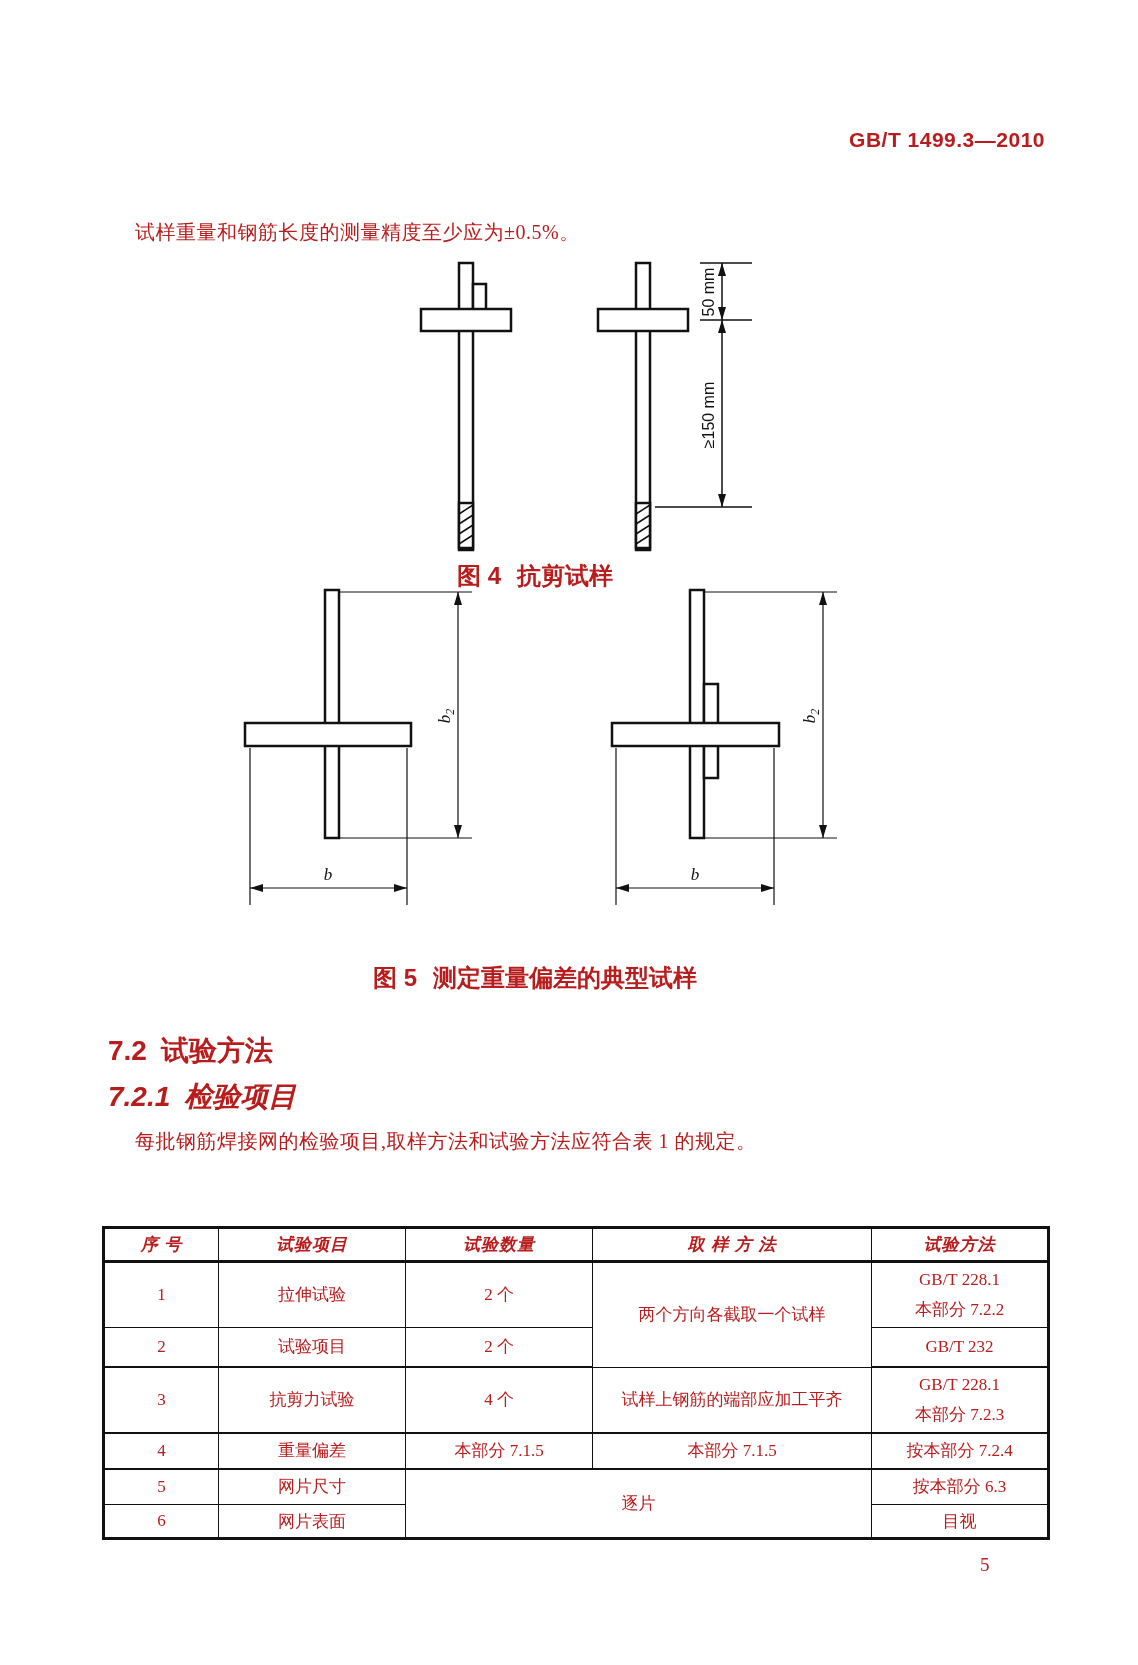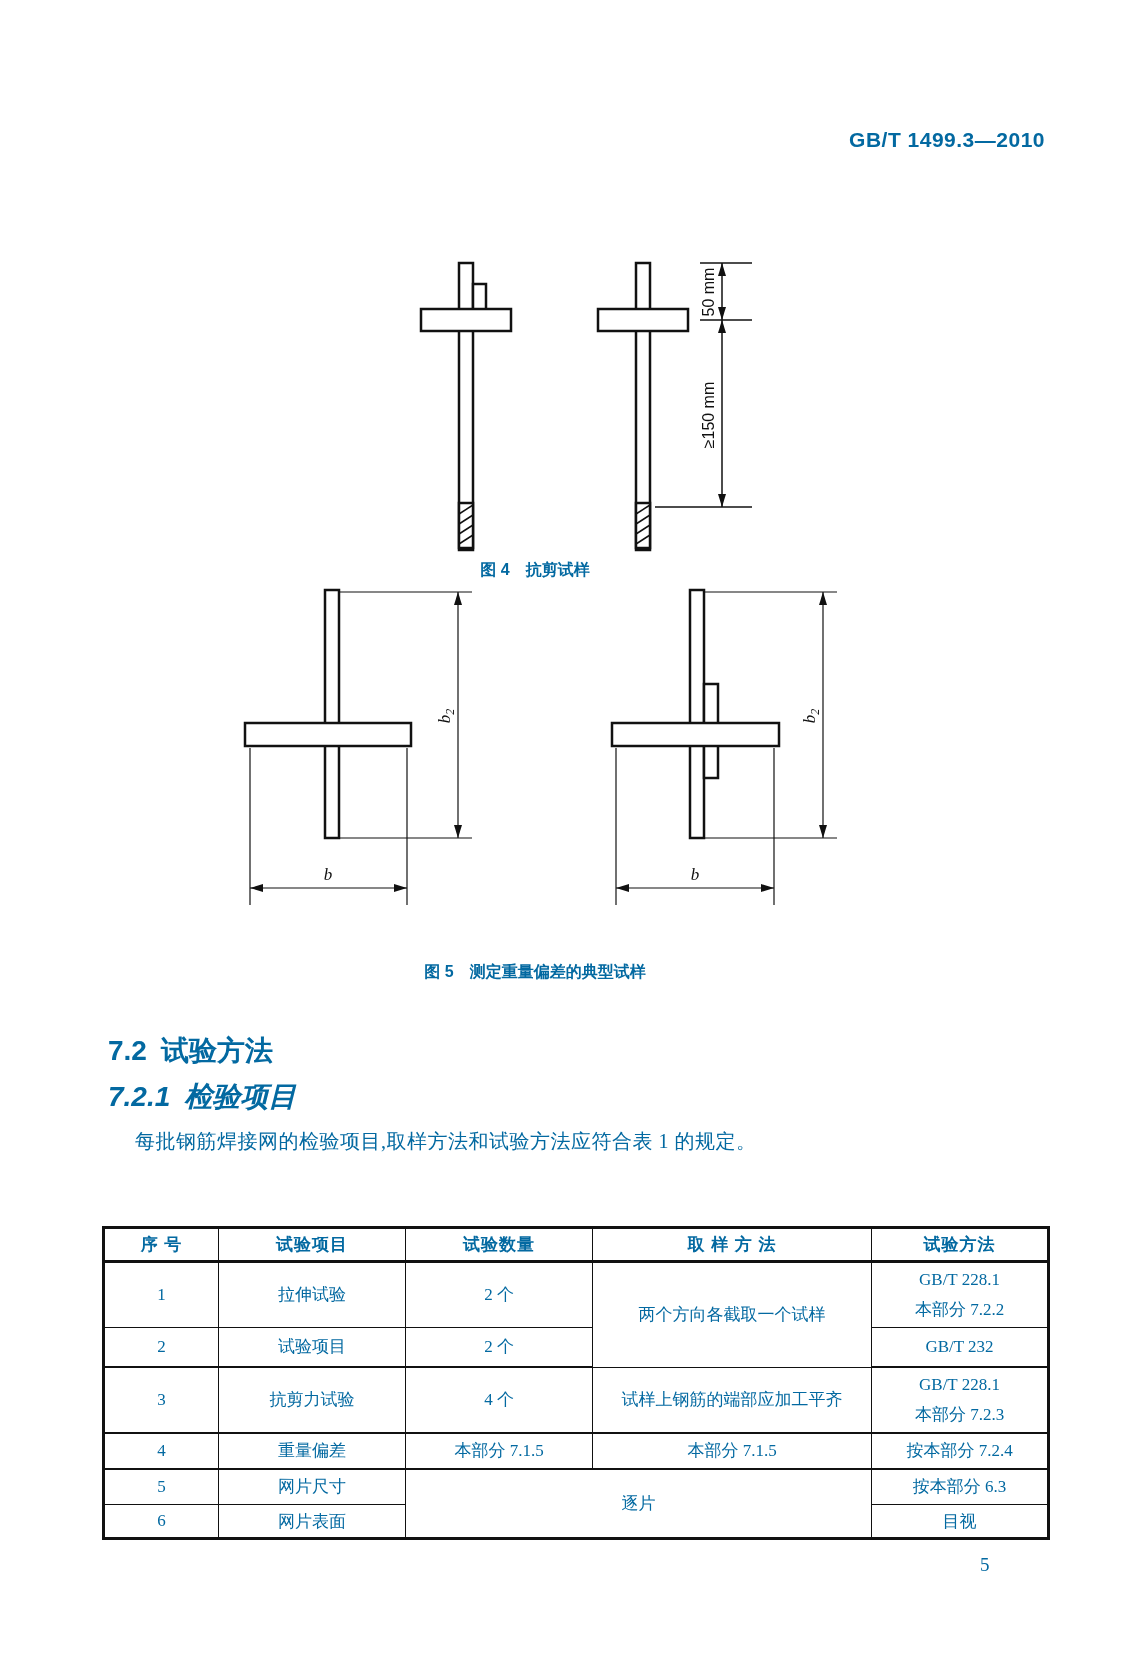--- a/index.html
+++ b/index.html
@@ -1,56 +1,57 @@
 <!DOCTYPE html>
 <html><head>
 <meta charset="utf-8">
 <style>
   html,body{margin:0;padding:0;background:#e8e8e6;}
   .page{
     position:relative;width:1138px;height:1665px;background:#ffffff;
-    font-family:"Liberation Serif",serif;color:#0369a1;overflow:hidden;
+    font-family:"Liberation Serif",serif;color:#b91c1c;overflow:hidden;
   }
   .abs{position:absolute;}
   .sans{font-family:"Liberation Sans",sans-serif;}
   .doc-header{font-weight:bold;font-size:21px;letter-spacing:0.5px;}
   .body-text{font-size:20px;letter-spacing:0.5px;white-space:nowrap;}
-  .fig-caption{font-family:"Liberation Sans",sans-serif;font-weight:bold;font-size:16px;text-align:center;}
+  .fig-caption{font-family:"Liberation Sans",sans-serif;font-weight:bold;font-size:24px;text-align:center;}
   .fig-caption .cap-label{margin-right:16px;}
   .sec-head{font-family:"Liberation Sans",sans-serif;font-weight:bold;font-size:28px;white-space:nowrap;margin-left:8px;}
   .sec-head .sec-num{margin-right:14px;}
   .tbl-title{font-family:"Liberation Sans",sans-serif;font-weight:bold;font-size:19px;text-align:center;}
   .tbl-title .cap-label{margin-right:18px;}
 
   table.spec{border-collapse:collapse;border:3px solid #111;table-layout:fixed;}
   table.spec th,table.spec td{
     border:1px solid #111;text-align:center;vertical-align:middle;
     font-size:17px;padding:2px 4px;overflow:hidden;
   }
   table.spec thead th{
     border-bottom:3px solid #111;font-family:"Liberation Sans",sans-serif;
-    font-weight:bold;font-size:17px;letter-spacing:1px;
+    font-weight:bold;font-size:17px;letter-spacing:1px;font-style:italic;
   }
   table.spec td{font-family:"Liberation Serif",serif;}
   tr.thick-b > td{border-bottom-width:2.5px;}
   td.thick-b{border-bottom-width:2.5px;}
   .two-line div{line-height:1.75;}
 
   svg text{fill:#111;}
   .dim-label{font-family:"Liberation Sans",sans-serif;font-size:16px;}
   .dim-italic{font-family:"Liberation Serif",serif;font-style:italic;font-size:17px;}
   .page-num{font-size:19px;}
 </style>
 </head>
 <body>
 
 <div class="page">
 
   <div class="abs doc-header sans" style="top:128px; right:93px;">GB/T 1499.3—2010</div>
 
+  <div class="abs body-text" style="left:135px; top:219px;">试样重量和钢筋长度的测量精度至少应为±0.5%。</div>
 
   <svg class="abs" style="left:380px; top:248px;" width="390" height="312" viewBox="380 248 390 312">
 
     <g>
       <rect x="459" y="263" width="14" height="287" fill="#fff" stroke="#111" stroke-width="2.5"></rect>
       <rect x="473" y="284" width="13" height="27" fill="#fff" stroke="#111" stroke-width="2.5"></rect>
       <rect x="421" y="309" width="90" height="22" fill="#fff" stroke="#111" stroke-width="2.5"></rect>
       <g>
         <rect x="459" y="503" width="14" height="45" fill="#fff" stroke="#111" stroke-width="2.5"></rect>
         <line x1="459" y1="514" x2="473" y2="505" stroke="#111" stroke-width="1.5"></line>

